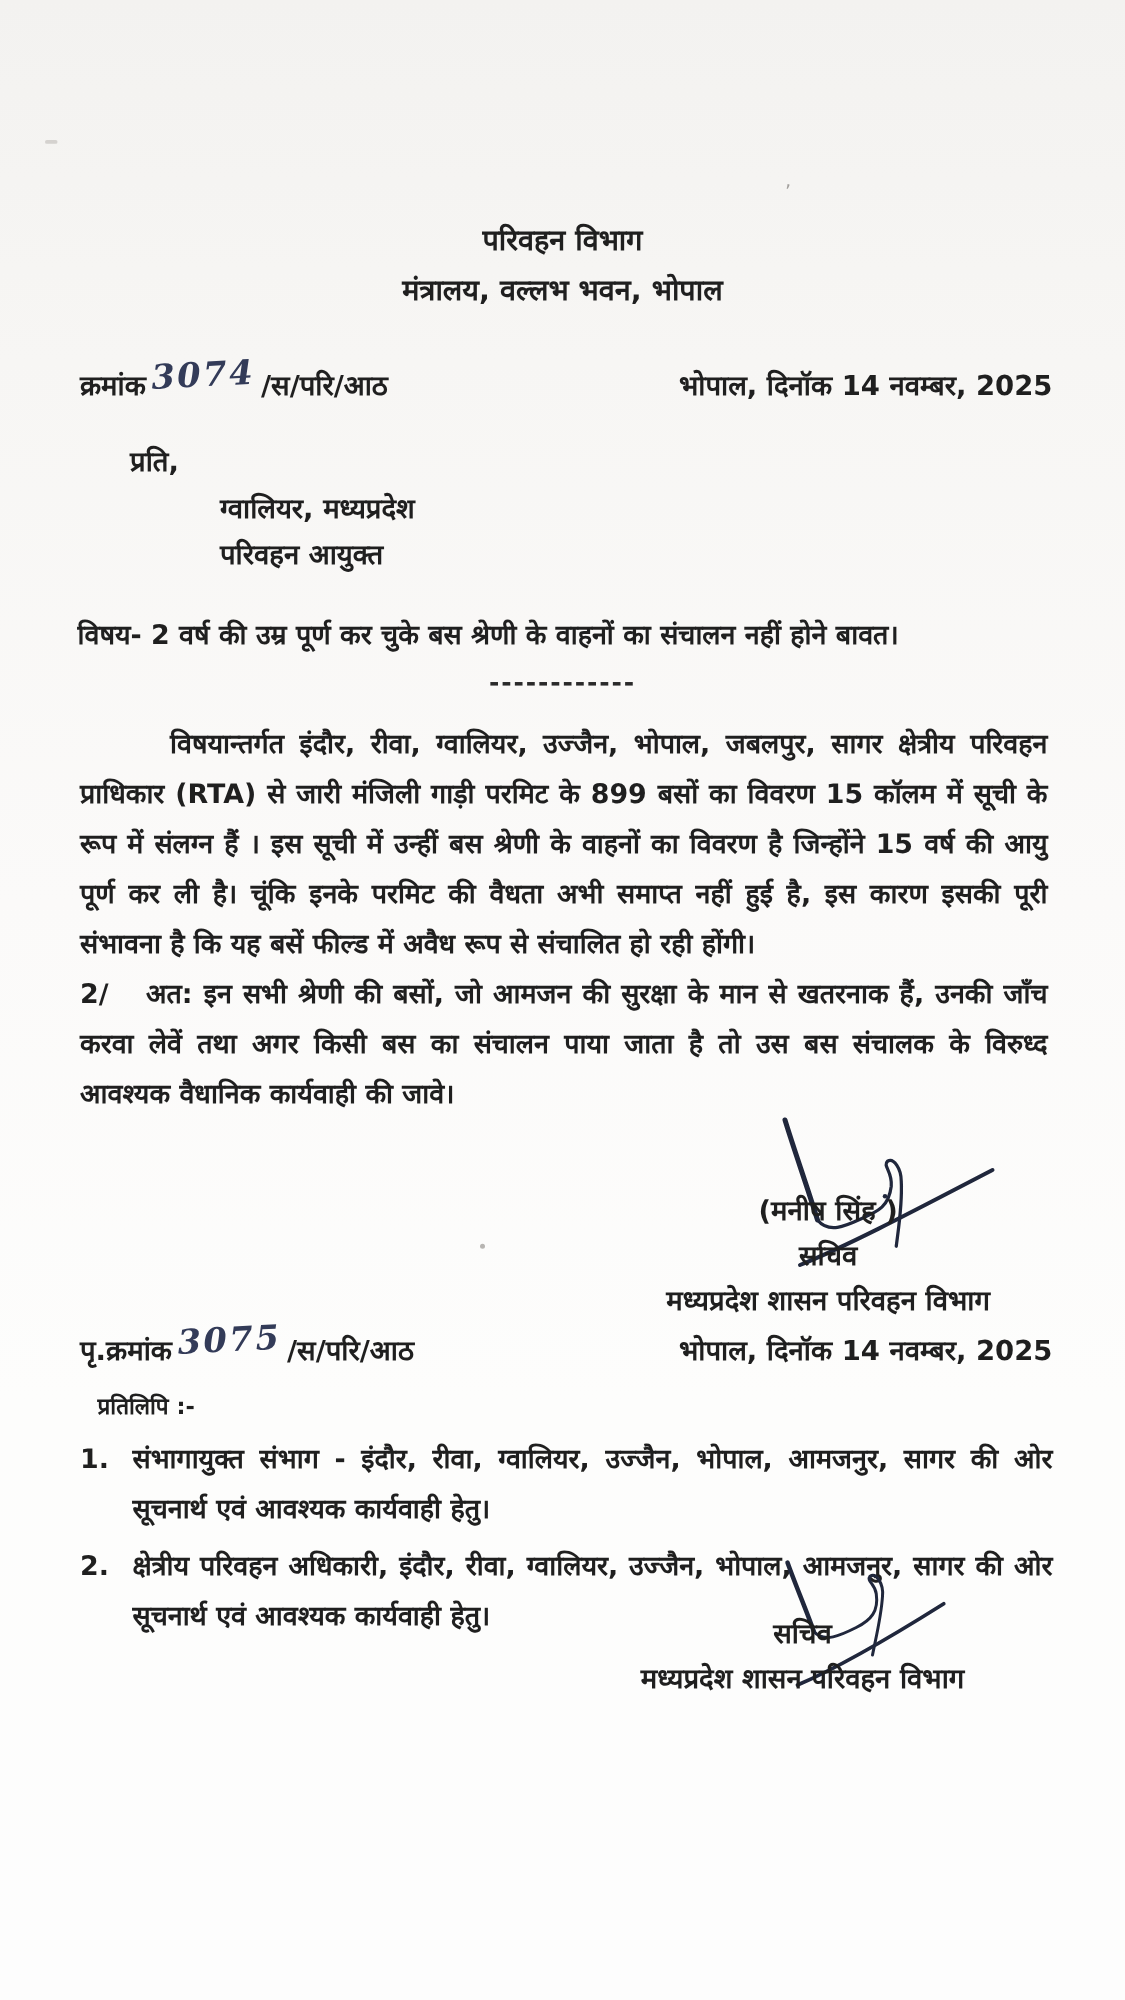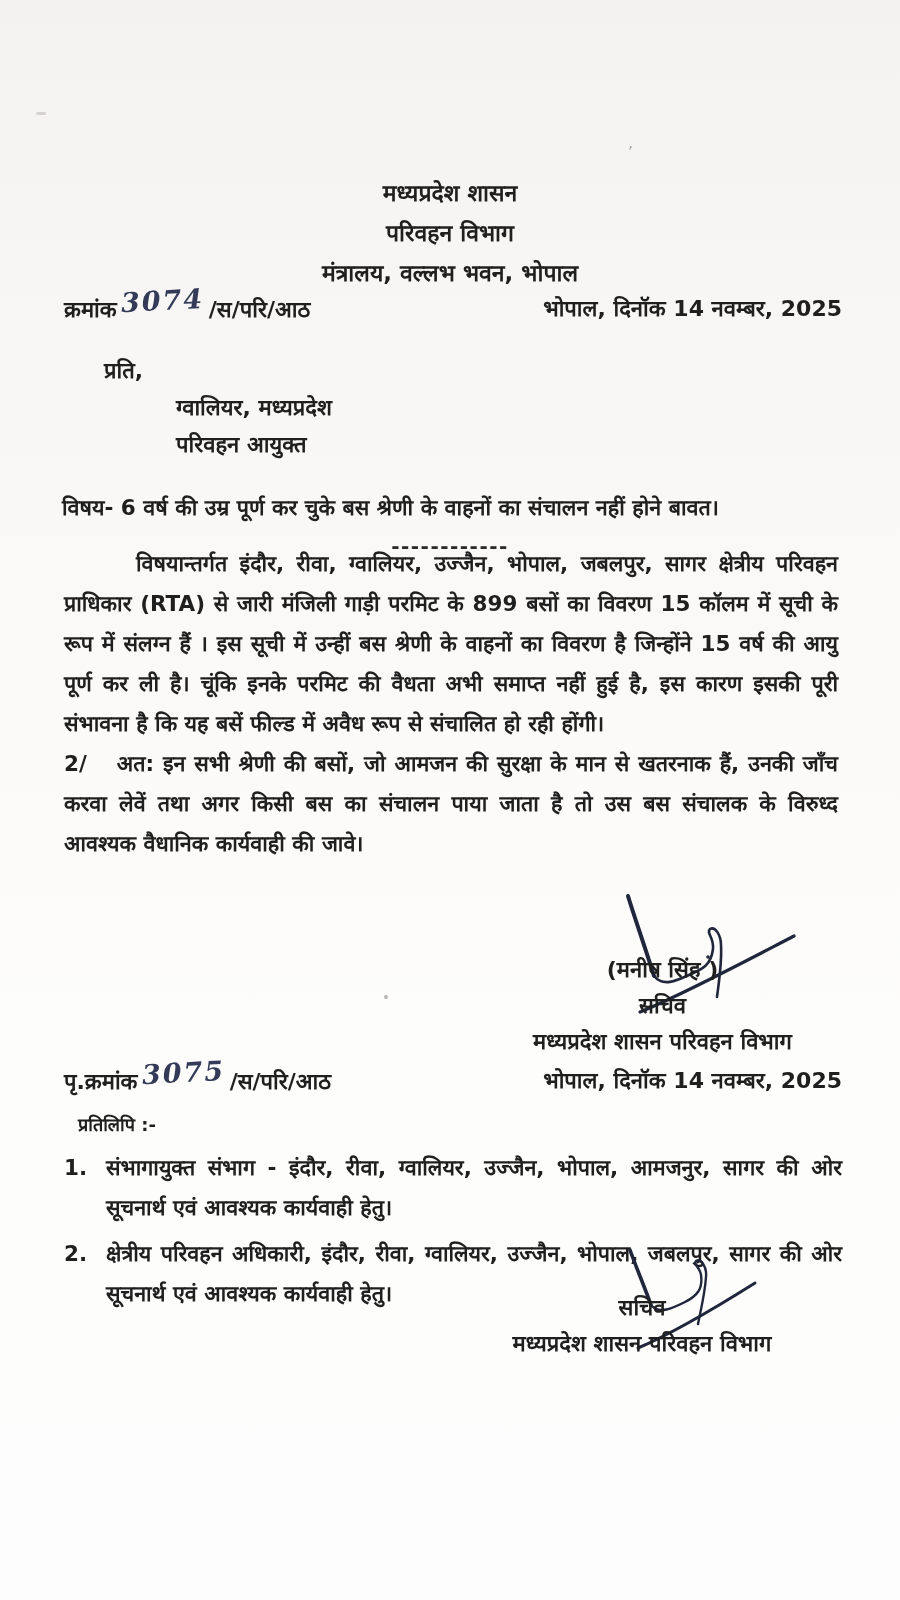--- a/index.html
+++ b/index.html
@@ -29,21 +29,21 @@
     margin:0 5px 0 4px;
   }
   .date-right{white-space:nowrap;}
   
   .recipient{top:352px;left:64px;font-size:22px;font-weight:700;line-height:37px;margin-left:40px;}
   .recipient .indent{margin-left:72px;}
   
   .subject{top:492px;left:62px;width:778px;font-size:21.5px;font-weight:700;}
   .separator{top:534px;left:0;width:100%;text-align:center;font-size:20px;font-weight:700;letter-spacing:1.5px;color:#2a2a2a;}
   
-  .body-text{top:544px;left:64px;width:774px;font-size:21.5px;font-weight:700;line-height:40px;text-align:justify;}
+  .body-text{top:576px;left:64px;width:774px;font-size:21.5px;font-weight:700;line-height:40px;text-align:justify;}
   .body-text p{margin:0;}
   .para1{text-indent:72px;}
   .para2-marker{margin-right:30px;}
   .enclosure{text-align:left;}
   
   .sig-text-1{top:952px;left:520px;width:285px;text-align:center;font-size:22px;font-weight:700;line-height:36px;}
   .sig-text-2{top:1290px;left:492px;width:300px;text-align:center;font-size:22px;font-weight:700;line-height:36px;}
   .sig-svg{pointer-events:none;}
   .sig-svg path{fill:none;stroke:#20273c;stroke-linecap:round;}
   
@@ -61,39 +61,38 @@
 </head>
 <body>
 
 <div class="page">
 
   <div class="abs speck-dash"></div>
   <div class="abs speck-tick">’</div>
   <div class="abs speck-dot"></div>
 
   <div class="abs header">
-    <div>मध्यप्रदेश शासन</div>
     <div>परिवहन विभाग</div>
     <div>मंत्रालय, वल्लभ भवन, भोपाल</div>
   </div>
 
   <div class="abs ref-row" style="top:292px;">
     <div class="ref-left">
       <span>क्रमांक</span><span class="hand">3074</span><span>/स/परि/आठ</span>
     </div>
     <div class="date-right">भोपाल, दिनॉक 14 नवम्बर, 2025</div>
   </div>
 
   <div class="abs recipient">
     <div>प्रति,</div>
     <div class="indent">ग्वालियर, मध्यप्रदेश</div>
     <div class="indent">परिवहन आयुक्त</div>
   </div>
 
-  <div class="abs subject">विषय- 6 वर्ष की उम्र पूर्ण कर चुके बस श्रेणी के वाहनों का संचालन नहीं होने बावत।</div>
+  <div class="abs subject">विषय- 2 वर्ष की उम्र पूर्ण कर चुके बस श्रेणी के वाहनों का संचालन नहीं होने बावत।</div>
 
   <div class="abs separator">------------</div>
 
   <div class="abs body-text">
     <p class="para1">विषयान्तर्गत इंदौर, रीवा, ग्वालियर, उज्जैन, भोपाल, जबलपुर, सागर क्षेत्रीय परिवहन प्राधिकार (RTA) से जारी मंजिली गाड़ी परमिट के 899 बसों का विवरण 15 कॉलम में सूची के रूप में संलग्न हैं । इस सूची में उन्हीं बस श्रेणी के वाहनों का विवरण है जिन्होंने 15 वर्ष की आयु पूर्ण कर ली है। चूंकि इनके परमिट की वैधता अभी समाप्त नहीं हुई है, इस कारण इसकी पूरी संभावना है कि यह बसें फील्ड में अवैध रूप से संचालित हो रही होंगी।</p>
     <p><span class="para2-marker">2/</span><span>अत: इन सभी श्रेणी की बसों, जो आमजन की सुरक्षा के मान से खतरनाक हैं, उनकी जाँच करवा लेवें तथा अगर किसी बस का संचालन पाया जाता है तो उस बस संचालक के विरुध्द आवश्यक वैधानिक कार्यवाही की जावे।</span></p>
   </div>
 
   <svg class="abs sig-svg" style="top:886px;left:590px;" width="218" height="128" viewBox="0 0 218 128">
     <path d="M38,10 C45,33 56,64 64,90" stroke-width="4"></path>
@@ -117,21 +116,21 @@
 
   <div class="abs copy-label">प्रतिलिपि :-</div>
 
   <div class="abs copy-list">
     <div class="copy-item">
       <div class="copy-no">1.</div>
       <div class="copy-text">संभागायुक्त संभाग - इंदौर, रीवा, ग्वालियर, उज्जैन, भोपाल, आमजनुर, सागर की ओर सूचनार्थ एवं आवश्यक कार्यवाही हेतु।</div>
     </div>
     <div class="copy-item">
       <div class="copy-no">2.</div>
-      <div class="copy-text">क्षेत्रीय परिवहन अधिकारी, इंदौर, रीवा, ग्वालियर, उज्जैन, भोपाल, जबलपुर, सागर की ओर सूचनार्थ एवं आवश्यक कार्यवाही हेतु।</div>
+      <div class="copy-text">क्षेत्रीय परिवहन अधिकारी, इंदौर, रीवा, ग्वालियर, उज्जैन, भोपाल, आमजनुर, सागर की ओर सूचनार्थ एवं आवश्यक कार्यवाही हेतु।</div>
     </div>
   </div>
 
   <svg class="abs sig-svg" style="top:1242px;left:600px;" width="178" height="112" viewBox="0 0 178 112">
     <path d="M30,8 C36,25 45,46 51,63" stroke-width="3.6"></path>
     <path d="M51,63 C59,73 73,66 85,60 C97,54 103,47 101,33 C100,25 93,23 96,19 C101,16 107,25 106,35 C105,51 101,67 98,82" stroke-width="2.4"></path>
     <path d="M38,106 C76,90 120,63 155,41" stroke-width="3"></path>
   </svg>
 
   <div class="abs sig-text-2">

